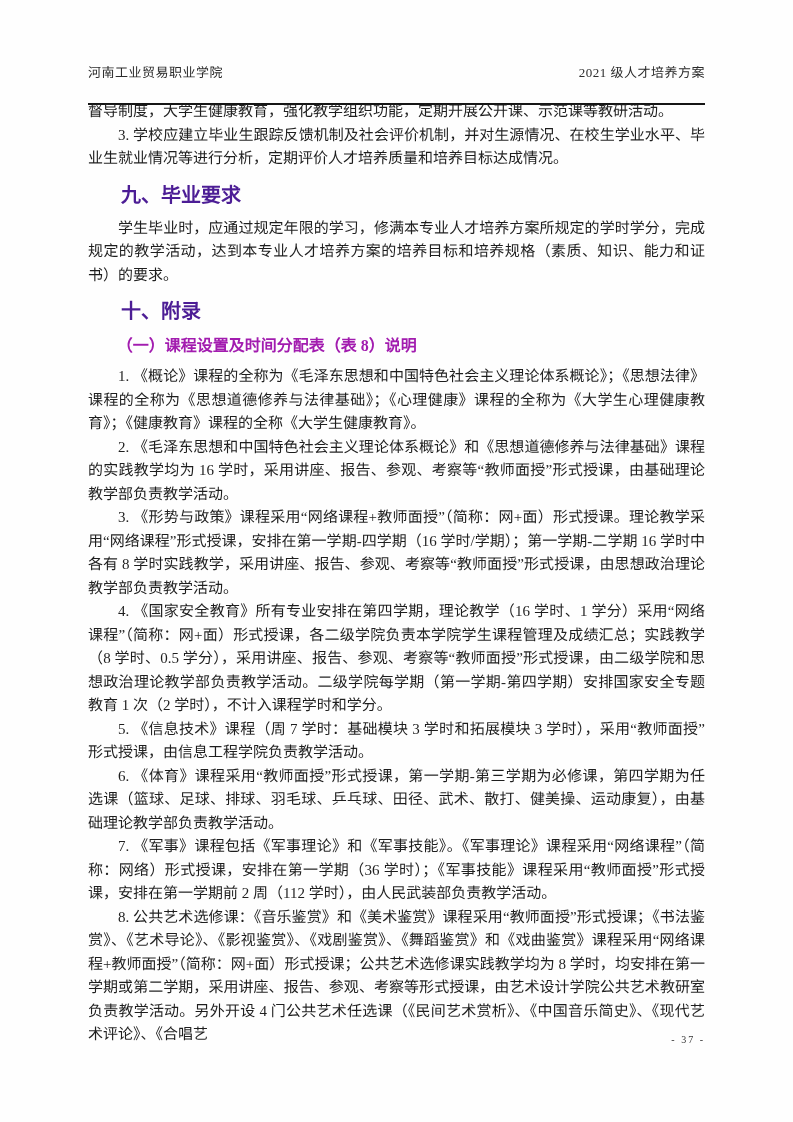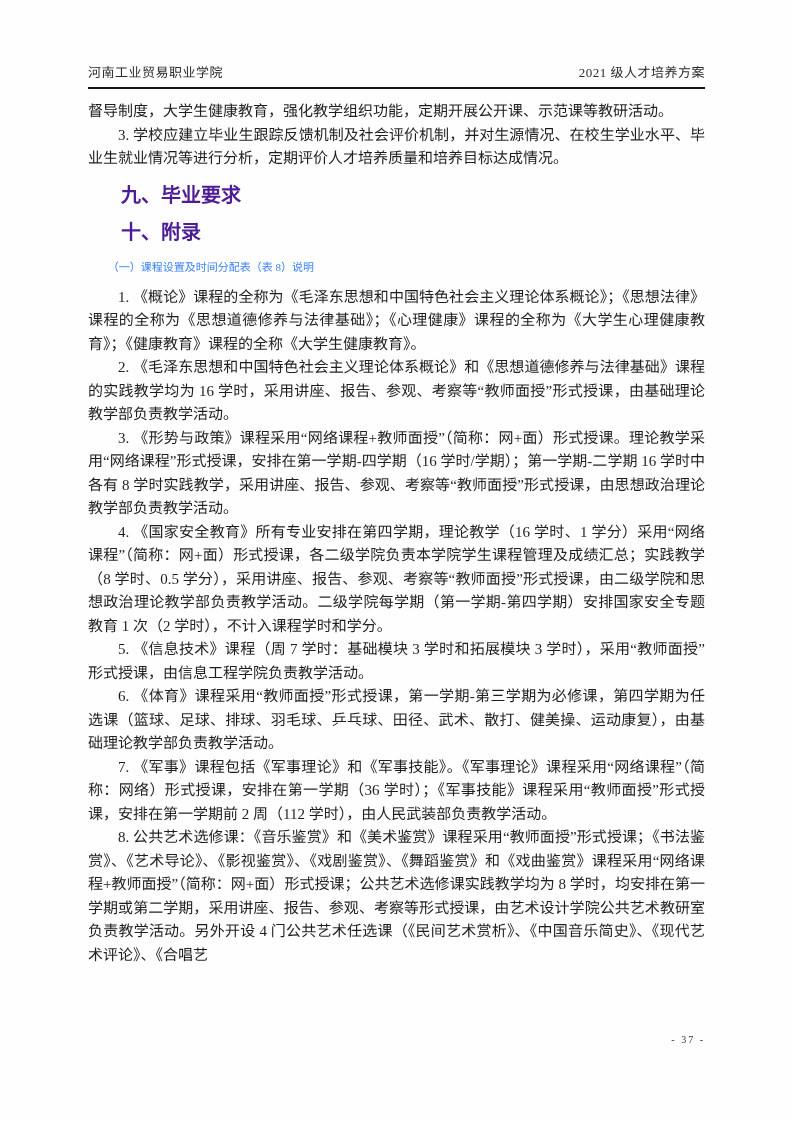--- a/index.html
+++ b/index.html
@@ -19,21 +19,21 @@
   .page-header {
     position: absolute;
     left: 88px;
     right: 88px;
     top: 62px;
     display: flex;
     justify-content: space-between;
     align-items: center;
     font-size: 13px;
     color: #2b2b2b;
-    padding-bottom: 6px;
+    padding-bottom: 22px;
     border-bottom: 2px solid #151515;
     letter-spacing: 0.5px;
   }
   .page-body {
     position: absolute;
     left: 88px;
     right: 88px;
     top: 100px;
     font-size: 15px;
     line-height: 23.5px;
@@ -49,26 +49,26 @@
   }
   .section-title {
     font-size: 20px;
     font-weight: bold;
     line-height: 26px;
     margin: 11px 0 9px 0;
     text-indent: 1.65em;
     color: #4c1d95;
   }
   .subsection-title {
-    font-size: 11px;
-    font-weight: normal;
+    font-size: 16px;
+    font-weight: bold;
     line-height: 26px;
     margin: 4px 0 6px 0;
     text-indent: 1.8em;
-    color: #3b82f6;
+    color: #a21caf;
   }
   .page-footer {
     position: absolute;
     right: 88px;
     top: 1034px;
     font-size: 10px;
     color: #333333;
     letter-spacing: 2px;
   }
 </style>
@@ -80,20 +80,21 @@
   <header class="page-header">
     <span>河南工业贸易职业学院</span>
     <span>2021 级人才培养方案</span>
   </header>
 
   <main class="page-body">
     <p class="para no-indent">督导制度，大学生健康教育，强化教学组织功能，定期开展公开课、示范课等教研活动。</p>
     <p class="para">3. 学校应建立毕业生跟踪反馈机制及社会评价机制，并对生源情况、在校生学业水平、毕业生就业情况等进行分析，定期评价人才培养质量和培养目标达成情况。</p>
 
     <h2 class="section-title">九、毕业要求</h2>
+    <p class="para">学生毕业时，应通过规定年限的学习，修满本专业人才培养方案所规定的学时学分，完成规定的教学活动，达到本专业人才培养方案的培养目标和培养规格（素质、知识、能力和证书）的要求。</p>
 
     <h2 class="section-title">十、附录</h2>
     <h3 class="subsection-title">（一）课程设置及时间分配表（表 8）说明</h3>
 
     <p class="para">1. 《概论》课程的全称为《毛泽东思想和中国特色社会主义理论体系概论》；《思想法律》课程的全称为《思想道德修养与法律基础》；《心理健康》课程的全称为《大学生心理健康教育》；《健康教育》课程的全称《大学生健康教育》。</p>
     <p class="para">2. 《毛泽东思想和中国特色社会主义理论体系概论》和《思想道德修养与法律基础》课程的实践教学均为 16 学时，采用讲座、报告、参观、考察等“教师面授”形式授课，由基础理论教学部负责教学活动。</p>
     <p class="para">3. 《形势与政策》课程采用“网络课程+教师面授”（简称：网+面）形式授课。理论教学采用“网络课程”形式授课，安排在第一学期-四学期（16 学时/学期）；第一学期-二学期 16 学时中各有 8 学时实践教学，采用讲座、报告、参观、考察等“教师面授”形式授课，由思想政治理论教学部负责教学活动。</p>
     <p class="para">4. 《国家安全教育》所有专业安排在第四学期，理论教学（16 学时、1 学分）采用“网络课程”（简称：网+面）形式授课，各二级学院负责本学院学生课程管理及成绩汇总；实践教学（8 学时、0.5 学分），采用讲座、报告、参观、考察等“教师面授”形式授课，由二级学院和思想政治理论教学部负责教学活动。二级学院每学期（第一学期-第四学期）安排国家安全专题教育 1 次（2 学时），不计入课程学时和学分。</p>
     <p class="para">5. 《信息技术》课程（周 7 学时：基础模块 3 学时和拓展模块 3 学时），采用“教师面授”形式授课，由信息工程学院负责教学活动。</p>
     <p class="para">6. 《体育》课程采用“教师面授”形式授课，第一学期-第三学期为必修课，第四学期为任选课（篮球、足球、排球、羽毛球、乒乓球、田径、武术、散打、健美操、运动康复），由基础理论教学部负责教学活动。</p>

